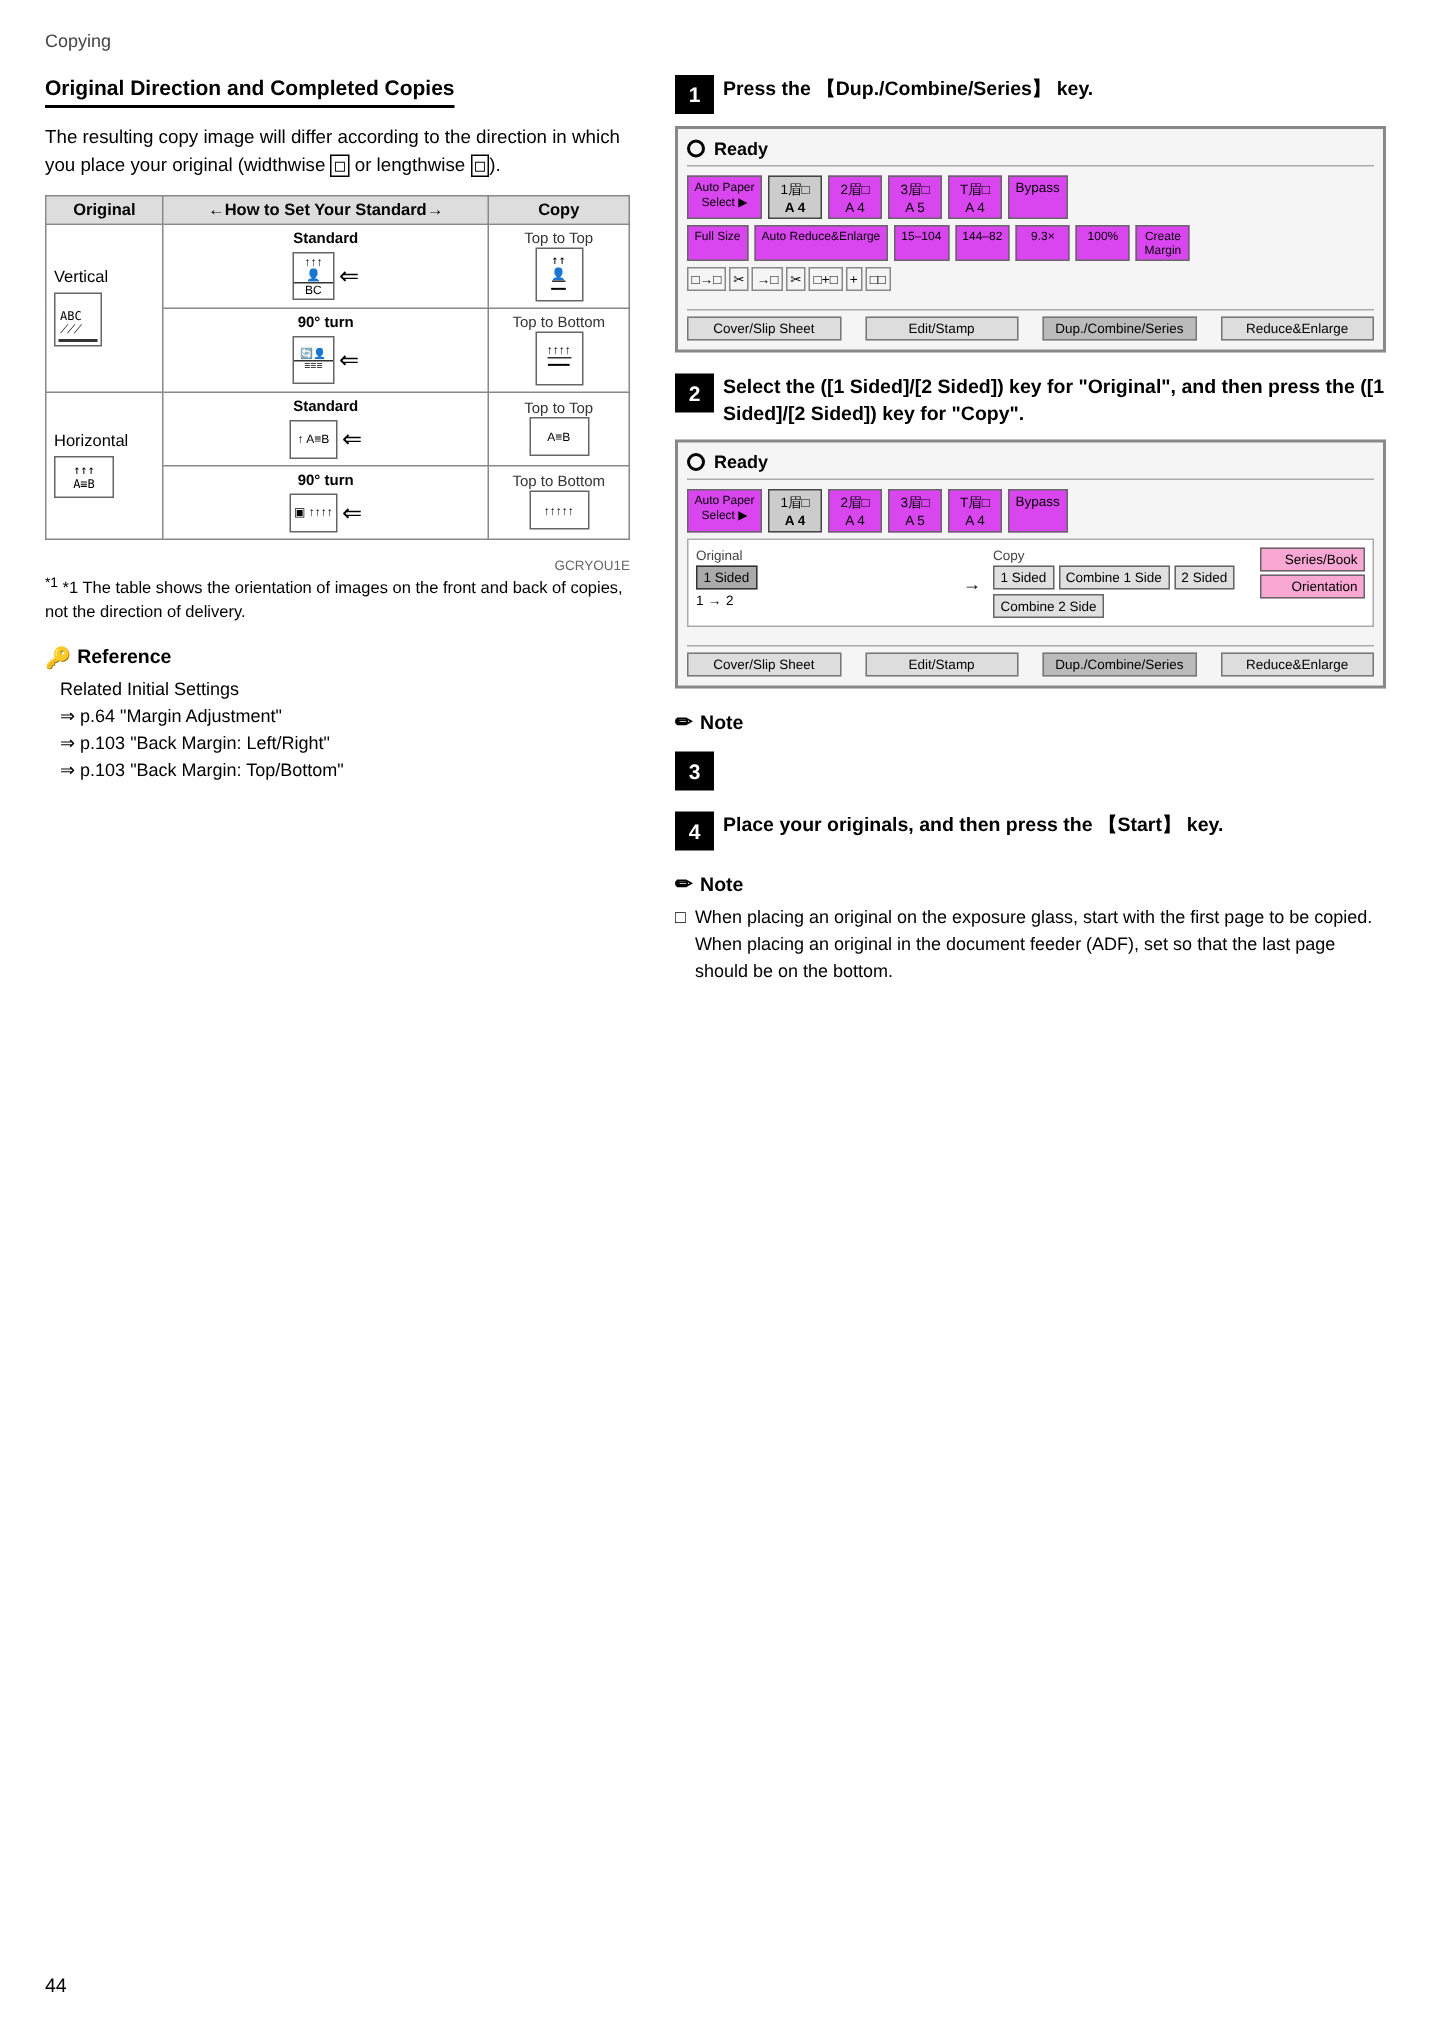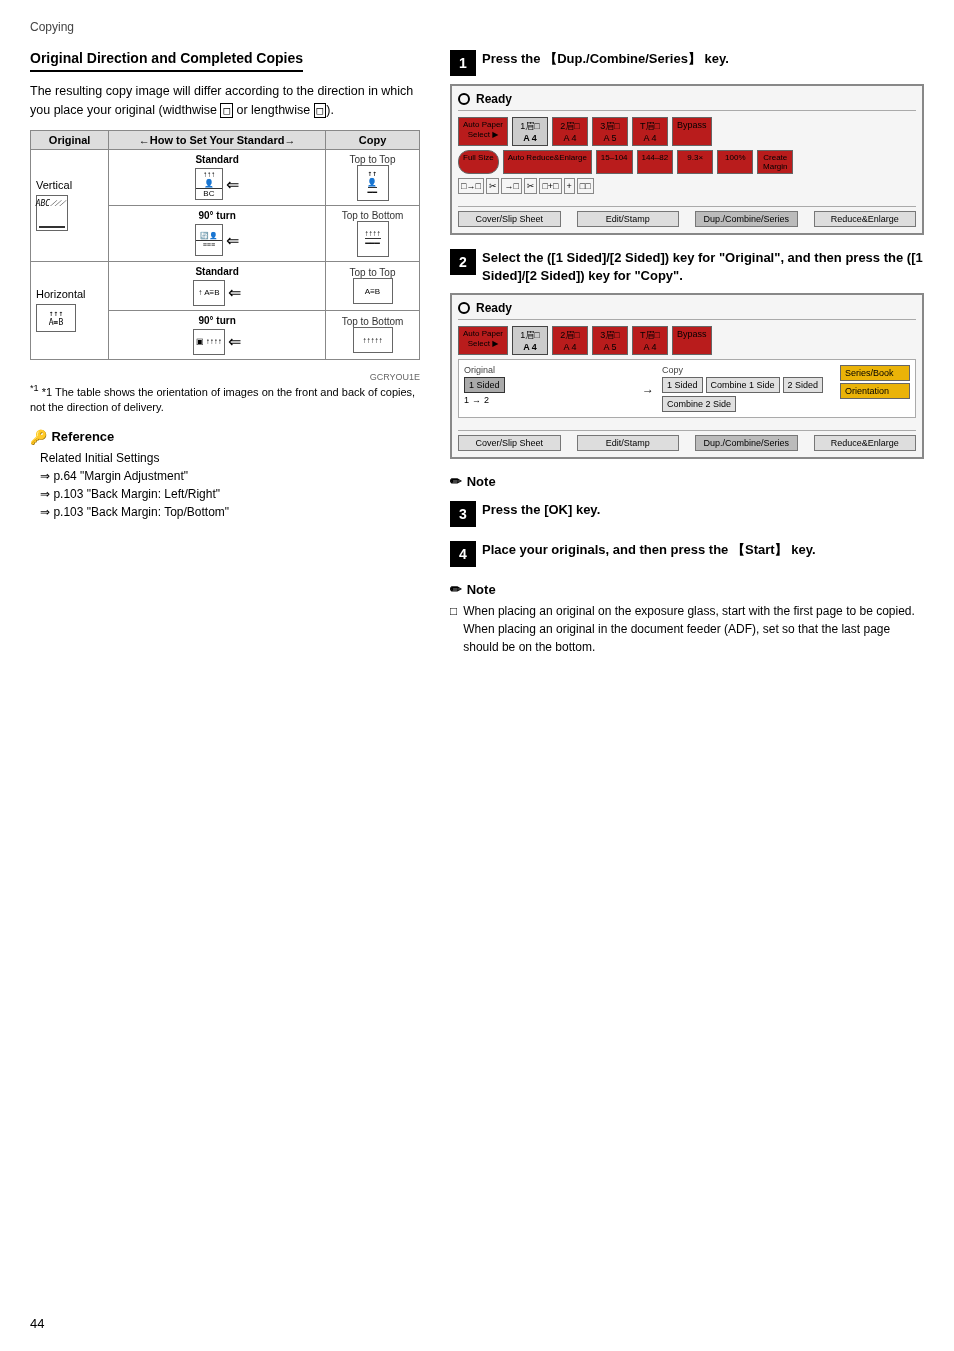--- a/index.html
+++ b/index.html
@@ -145,21 +145,21 @@
 
     .panel-row {
       display: flex;
       gap: 4px;
       margin-bottom: 4px;
       align-items: stretch;
     }
 
     .panel-btn {
       border: 1px solid #666;
-      background: #b91c1c;
+      background: #d946ef;
       padding: 2px 4px;
       font-size: 9px;
       text-align: center;
       min-width: 36px;
     }
 
     .panel-btn.active {
       background: #ccc;
       border: 1.5px solid #444;
     }
@@ -280,24 +280,24 @@
 
     .right-btns {
       display: flex;
       flex-direction: column;
       gap: 2px;
       min-width: 70px;
     }
 
     .right-btn {
       border: 1px solid #666;
-      background: #eab308;
+      background: #f9a8d4;
       padding: 2px 4px;
       font-size: 9px;
-      text-align: left;
+      text-align: right;
     }
 
     .diagram-table-wrapper {
       overflow: hidden;
     }
 
     
     .sub-row-label {
       font-size: 10px;
       color: #333;
@@ -334,21 +334,21 @@
             <th>Copy</th>
           </tr>
         </thead>
         <tbody>
 
           <tr>
             <td rowspan="2" class="label-cell">
               <div style="display:flex;flex-direction:column;align-items:flex-start;gap:4px;">
                 <span style="font-size:11px;">Vertical</span>
                 <div style="border:1px solid #666; width:32px; height:36px; display:flex; align-items:center; justify-content:center; font-size:9px; font-family:monospace; position:relative;">
-                  <div style="position:absolute;top:2px;left:2px;right:2px;bottom:2px;border-bottom:2px solid #333; display:flex; flex-direction:row; justify-content:flex-end; align-items:flex-start; padding:1px;font-style:italic;">
+                  <div style="position:absolute;top:2px;left:2px;right:2px;bottom:2px;border-bottom:2px solid #333; display:flex; flex-direction:column; justify-content:flex-end; align-items:flex-start; padding:1px;">
                     <span style="font-size:8px;">ABC</span>
                     <span style="font-size:8px;letter-spacing:-1px;">⟋⟋⟋</span>
                   </div>
                 </div>
               </div>
             </td>
             <td>
               <div style="font-size:10px; font-weight:bold; margin-bottom:3px; text-align:center;">Standard</div>
               <div style="display:flex; align-items:center; justify-content:center; gap:3px;">
                 <div style="border:1px solid #666; width:28px; height:32px; font-size:8px; display:flex; align-items:center; justify-content:center; flex-direction:column;">
@@ -476,21 +476,21 @@
         </div>
         <div class="panel-row">
           <div class="panel-btn" style="font-size:8px; line-height:1.2;">Auto Paper<br>Select ▶</div>
           <div class="panel-btn active">1眉□<br><strong>A 4</strong></div>
           <div class="panel-btn">2眉□<br>A 4</div>
           <div class="panel-btn">3眉□<br>A 5</div>
           <div class="panel-btn">T眉□<br>A 4</div>
           <div class="panel-btn">Bypass</div>
         </div>
         <div class="panel-row">
-          <div class="panel-btn" style="font-size:8px;border-radius:11px;">Full Size</div>
+          <div class="panel-btn" style="font-size:8px;">Full Size</div>
           <div class="panel-btn" style="font-size:8px;">Auto Reduce&amp;Enlarge</div>
           <div class="panel-btn" style="font-size:8px;">15–104</div>
           <div class="panel-btn" style="font-size:8px;">144–82</div>
           <div class="panel-btn" style="font-size:8px;">9.3×</div>
           <div class="panel-btn" style="font-size:8px;">100%</div>
           <div class="panel-btn" style="font-size:8px;">Create<br>Margin</div>
         </div>
         <div class="panel-row" style="font-size:9px; gap:2px;">
           <div style="border:1px solid #888; padding:2px; font-size:9px;">□→□</div>
           <div style="border:1px solid #888; padding:2px; font-size:9px;">✂</div>
@@ -577,21 +577,20 @@
     <div class="note-section">
       <div class="note-title">
         <span class="note-pencil">✏</span>
         <strong>Note</strong>
       </div>
     </div>
 
     <div class="step-container">
       <div class="step-header">
         <div class="step-number-box">3</div>
-        <div class="step-text">Press the [OK] key.</div>
       </div>
     </div>
 
     <div class="step-container">
       <div class="step-header">
         <div class="step-number-box">4</div>
         <div class="step-text">
           Place your originals, and then press the <span class="key-bracket">【</span>Start<span class="key-bracket">】</span> key.
         </div>
       </div>

